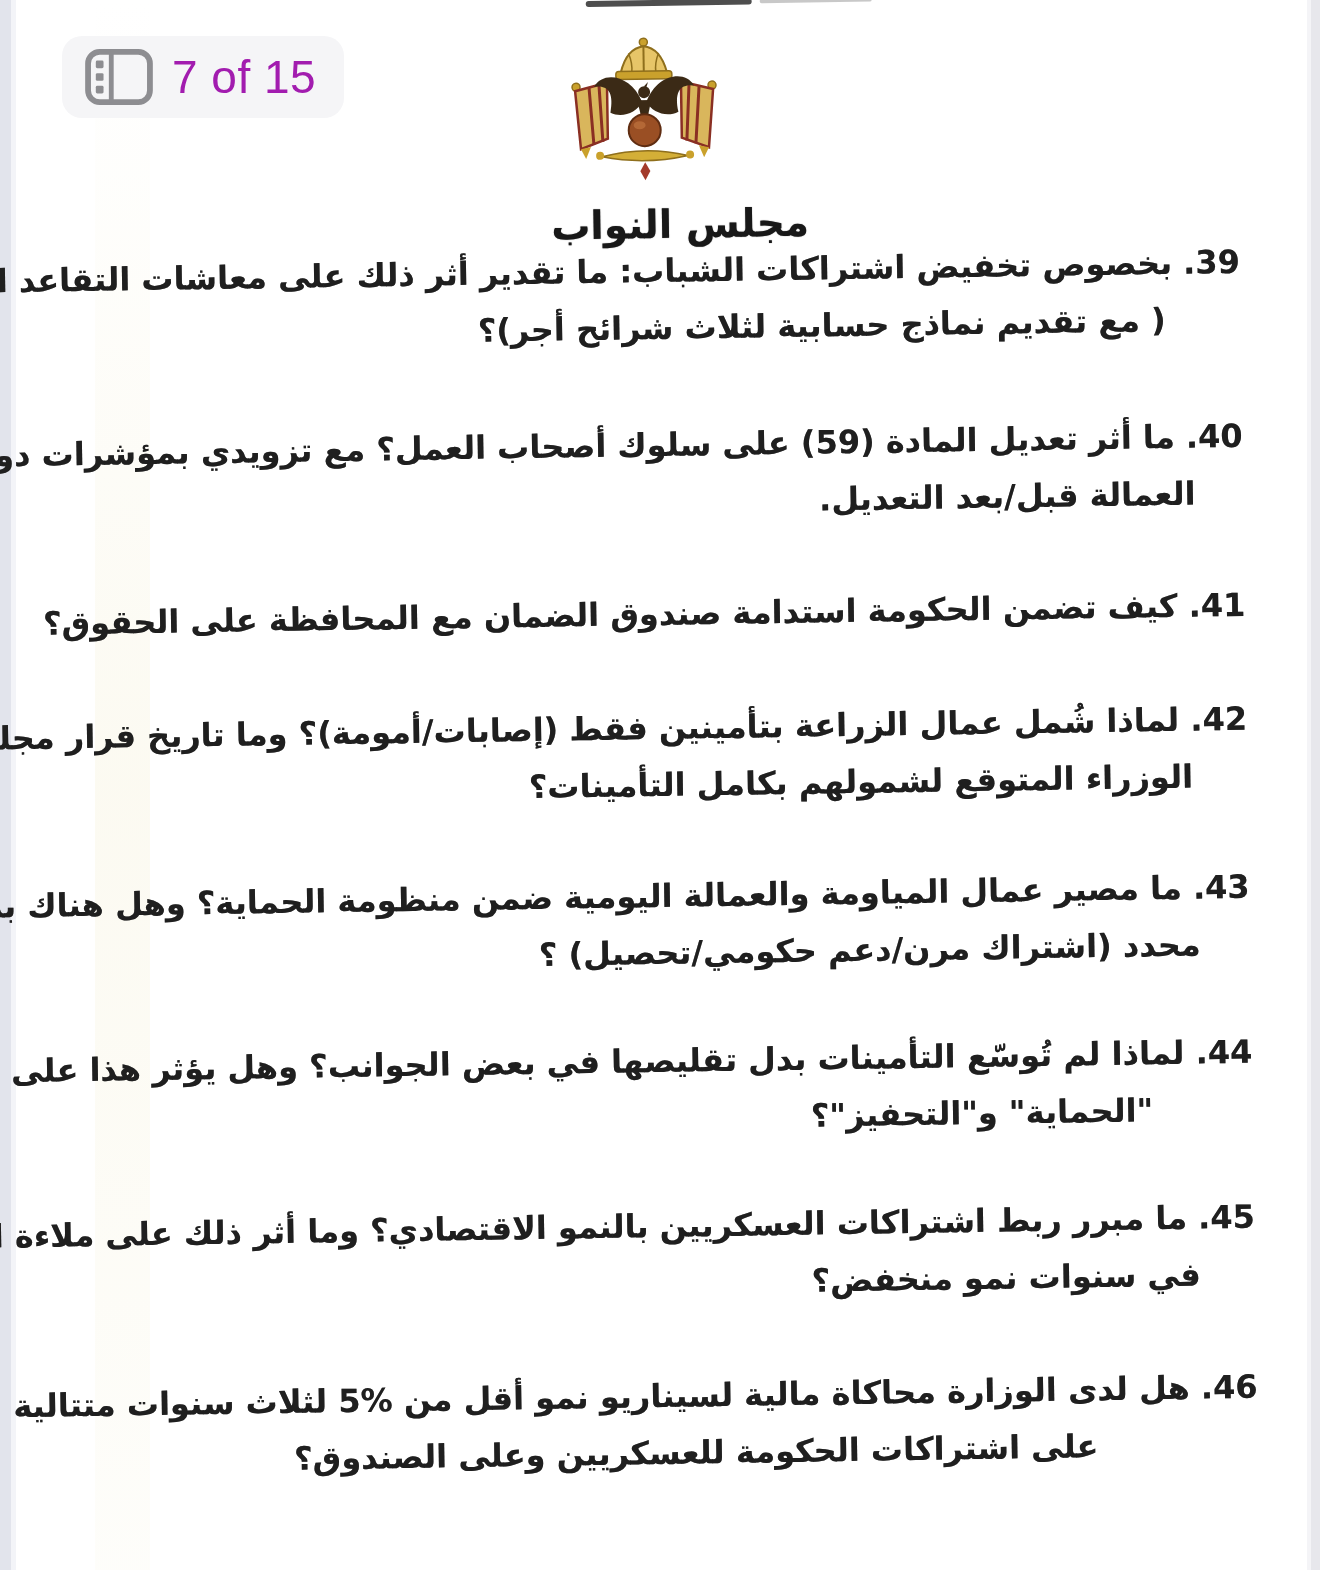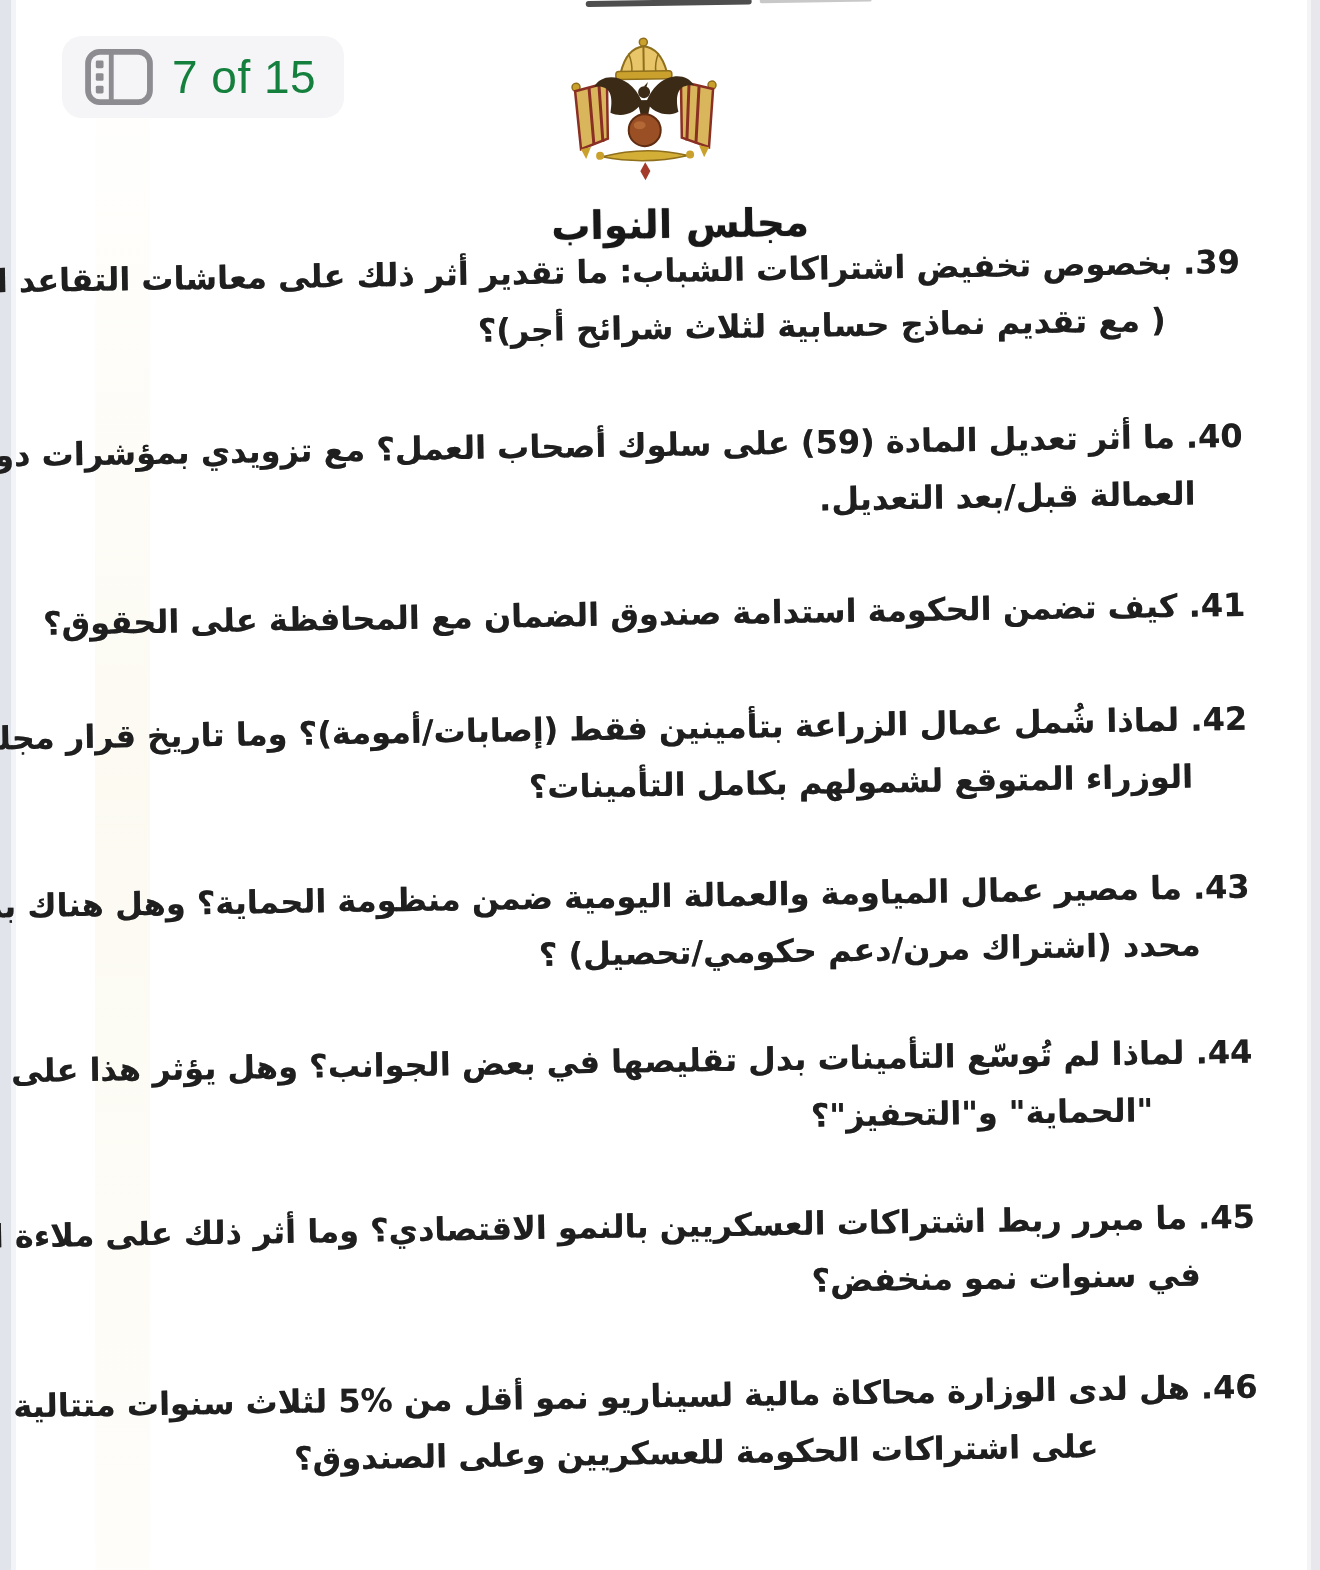--- a/index.html
+++ b/index.html
@@ -64,21 +64,21 @@
     display: flex; align-items: center; gap: 18px;
     padding: 0 28px 0 22px;
     background: #f5f5f7;
     border-radius: 20px;
     z-index: 10;
     cursor: pointer;
   }
   .badge-text {
     font-family: "Liberation Sans", sans-serif;
     font-size: 46px;
-    color: #15803d;
+    color: #a21caf;
     letter-spacing: 0.5px;
   }
 </style>
 </head>
 <body>
 
 <div class="screen">
 
   <div class="edge-left"></div>
   <div class="edge-left2"></div>

